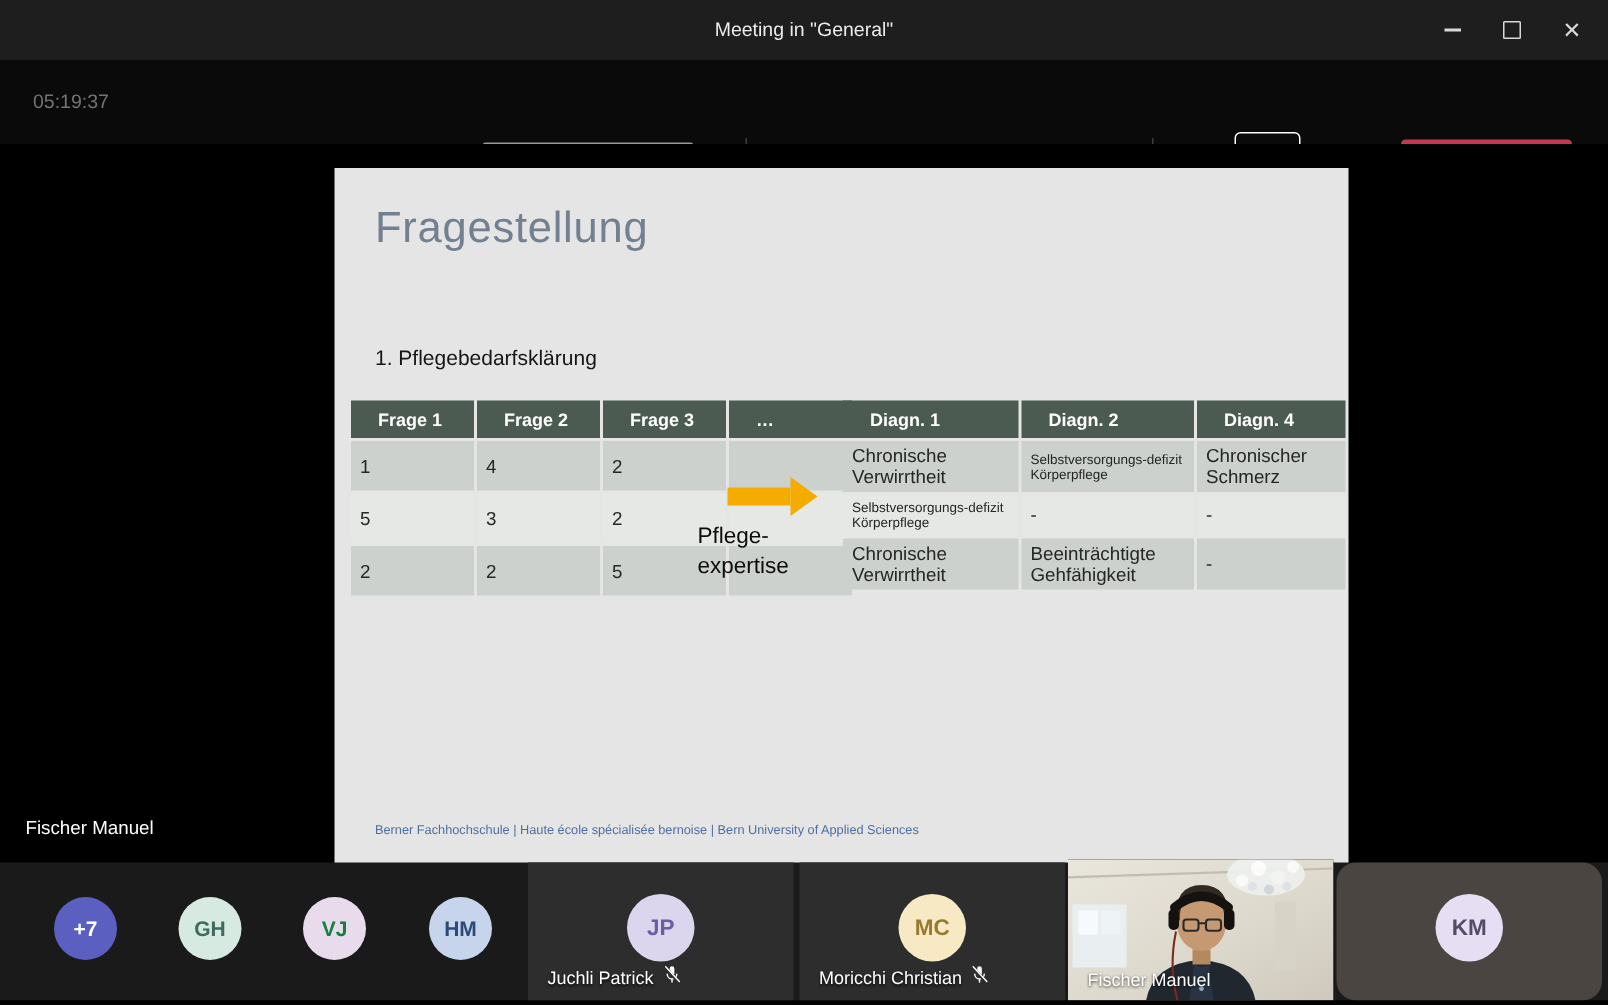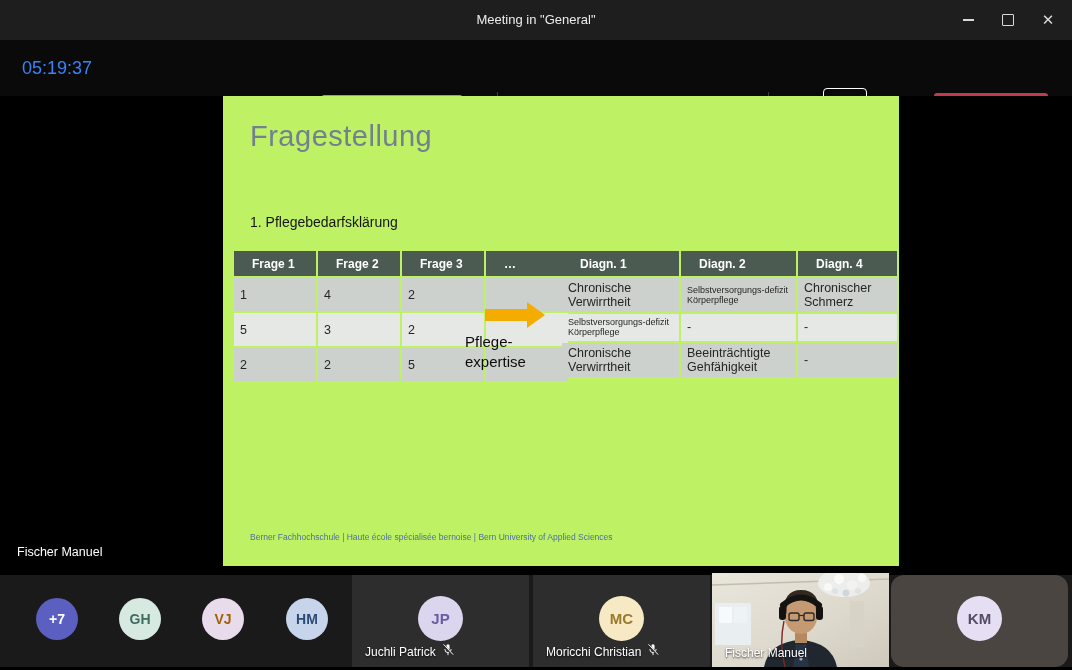--- a/index.html
+++ b/index.html
@@ -11,42 +11,42 @@
   .win-title{position:absolute;left:0;right:0;top:0;height:40px;line-height:40px;
              text-align:center;color:#ececec;font-size:13px;}
   .win-btn{position:absolute;top:0;width:40px;height:40px;display:flex;align-items:center;
            justify-content:center;color:#d9d9d9;cursor:default;}
   .win-min{right:84px;} .win-max{right:44px;} .win-close{right:4px;font-size:15px;}
   .min-glyph{display:block;width:11px;height:1.4px;background:#d9d9d9;}
   .max-glyph{display:block;width:10px;height:10px;border:1.4px solid #d9d9d9;border-radius:1px;}
 
   
   .toolbar{position:absolute;left:0;top:40px;width:1072px;height:56px;background:#0a0a0a;}
-  .timer{position:absolute;left:22px;top:0;height:56px;line-height:56px;color:#3b82f6;font-size:18px;}
+  .timer{position:absolute;left:22px;top:0;height:56px;line-height:56px;color:#737373;font-size:13px;}
   .req-btn{position:absolute;left:321px;top:55px;width:142px;height:31px;box-sizing:border-box;
            border:1px solid #9a9a9a;border-radius:3px;background:transparent;color:#fff;
            font-weight:bold;font-size:12.5px;display:flex;align-items:center;justify-content:center;}
   .tb-div{position:absolute;top:52px;width:1px;height:36px;background:#3d3d3d;}
   .icon-btn{position:absolute;top:48px;width:44px;height:44px;display:flex;align-items:center;
             justify-content:center;}
   .icon-btn svg{display:block;}
   .mic-frame{position:absolute;left:823px;top:48px;width:44px;height:44px;box-sizing:border-box;
              border:1.6px solid #fff;border-radius:4px;display:flex;align-items:center;justify-content:center;}
   .share-btn{position:absolute;left:880px;top:57px;width:27px;height:27px;background:#fff;
              border-radius:5px;display:flex;align-items:center;justify-content:center;}
   .leave{position:absolute;left:934px;top:53px;width:114px;height:35px;border-radius:3px;
          background:#c23a50;display:flex;align-items:stretch;color:#fff;}
   .leave-main{flex:1;display:flex;align-items:center;justify-content:center;gap:7px;
               font-weight:bold;font-size:14px;}
   .leave-sep{width:1px;background:#a52e41;margin:4px 0;}
   .leave-chev{width:28px;display:flex;align-items:center;justify-content:center;}
 
   
   .stage{position:absolute;left:0;top:96px;width:1072px;height:479px;background:#000;}
-  .slide{position:absolute;left:223px;top:0;width:676px;height:470px;background:#bef264;}
+  .slide{position:absolute;left:223px;top:16px;width:676px;height:470px;background:#e5e5e5;}
   .slide-title{position:absolute;left:27px;top:24px;font-size:29px;color:#72808f;letter-spacing:.5px;}
   .h-left{position:absolute;left:27px;top:118px;font-size:14px;color:#161616;}
   .h-right{position:absolute;left:338px;top:118px;font-size:17px;color:#161616;}
 
   table.slide-tbl{position:absolute;border-collapse:separate;border-spacing:2px;}
   .tbl1{left:9px;top:153px;}
   .tbl2{left:337px;top:153px;}
   .slide-tbl th{background:#4b5b52;color:#fff;font-size:12px;font-weight:bold;text-align:left;
                 padding:4px 18px;height:17px;}
   .slide-tbl td{font-size:12.5px;color:#262626;text-align:left;padding:3px 6px;vertical-align:middle;}
@@ -275,21 +275,21 @@
       <div class="slide-footer">Berner Fachhochschule | Haute école spécialisée bernoise | Bern University of Applied Sciences</div>
     </div>
 
     <div class="presenter-label">Fischer Manuel</div>
   </div>
 
   <div class="bottombar">
 
     <div class="avatar mini-av" style="left:36px;background:#5a5fc0;color:#fff;">+7</div>
     <div class="avatar mini-av" style="left:119px;background:#d6eae2;color:#3f6b5e;">GH</div>
-    <div class="avatar mini-av" style="left:202px;background:#e8dcec;color:#a16207;">VJ</div>
+    <div class="avatar mini-av" style="left:202px;background:#e8dcec;color:#15803d;">VJ</div>
     <div class="avatar mini-av" style="left:286px;background:#c7d5ec;color:#2c4b74;">HM</div>
 
     <div class="tile" style="left:533px">
       <div class="avatar tile-av" style="background:#f6e9c3;color:#987a2e;">MC</div>
       <div class="tile-name">
         <span>Moricchi Christian</span>
         <span>
           <svg width="14" height="14" viewBox="0 0 16 16">
             <rect x="6.2" y="1.4" width="3.6" height="7" rx="1.8" fill="#fff"></rect>
             <path d="M4.4 7.4a3.6 3.6 0 0 0 7.2 0M8 11v2.4" fill="none" stroke="#fff" stroke-width="1.1" stroke-linecap="round"></path>

